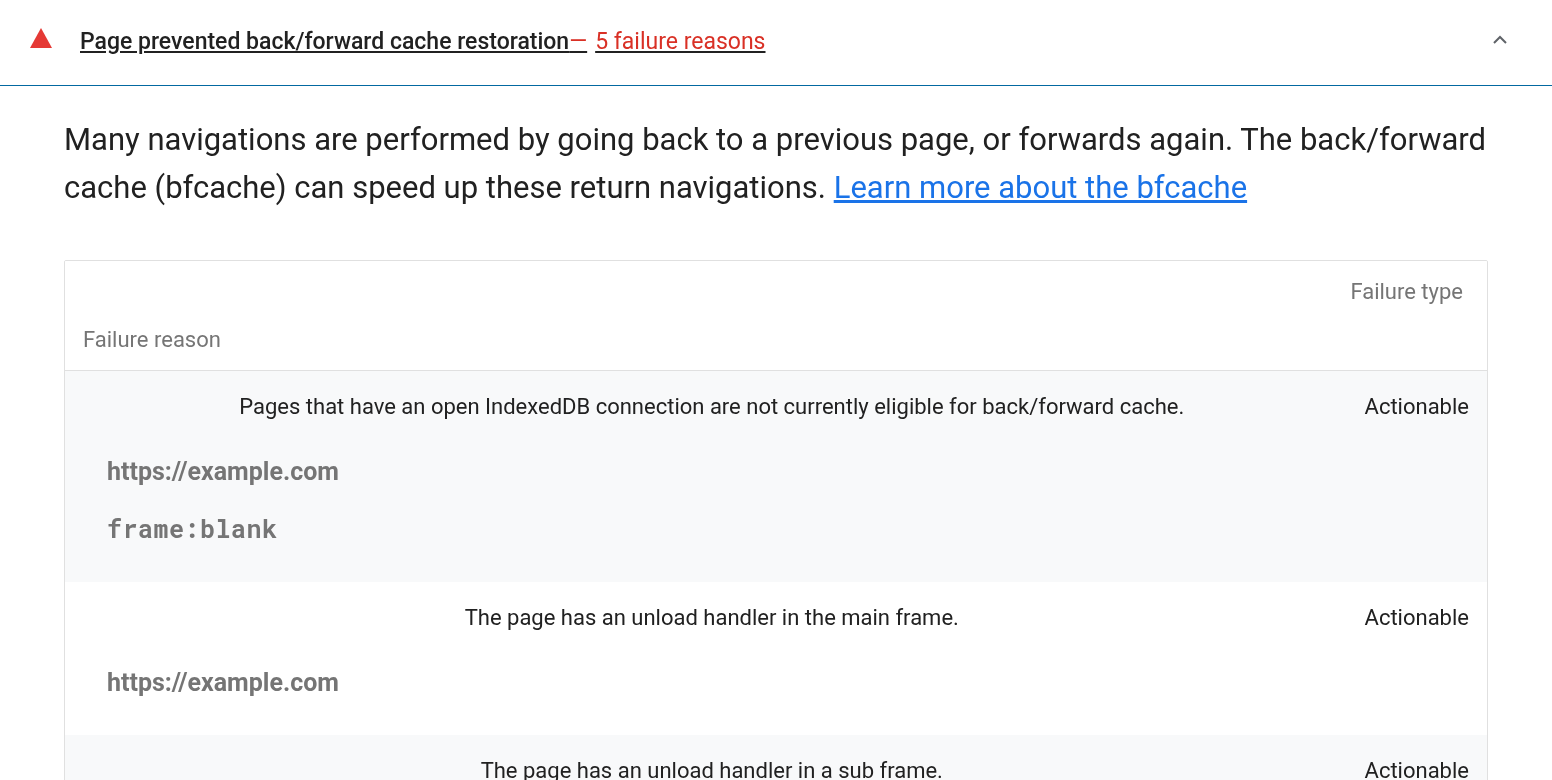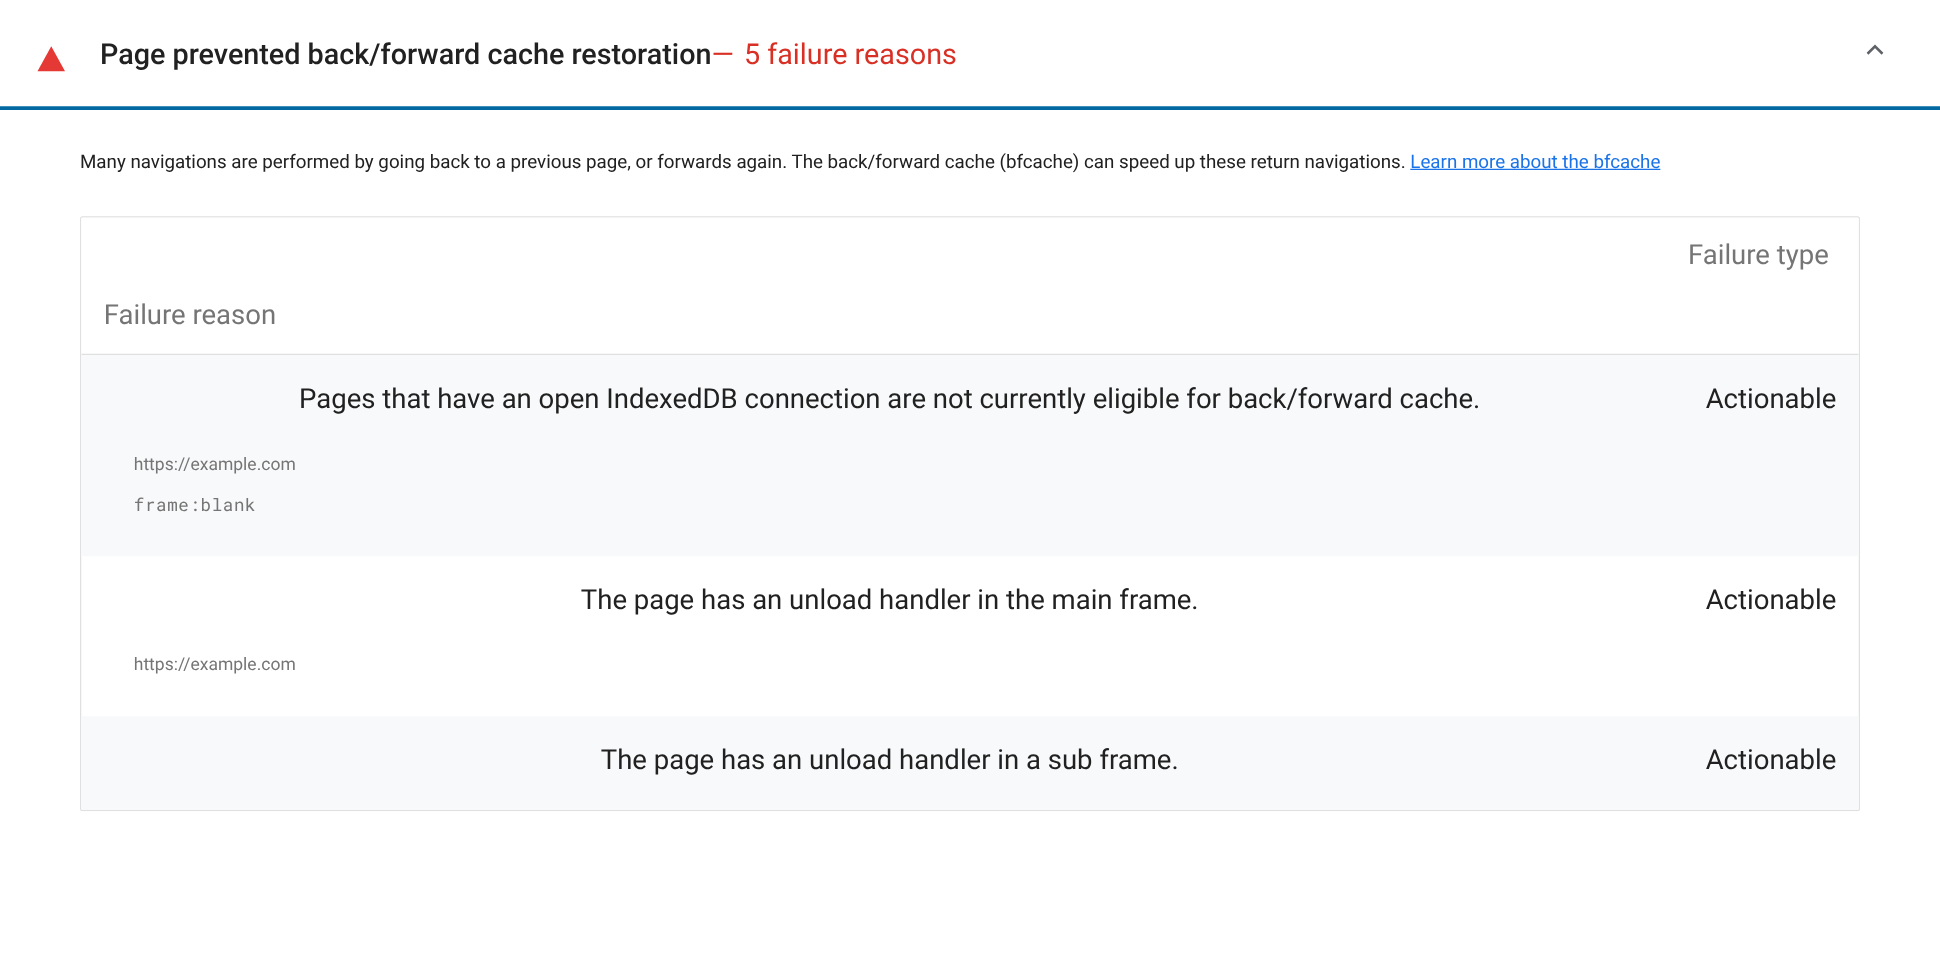--- a/index.html
+++ b/index.html
@@ -9,23 +9,24 @@
     }
     body {
       font-family: Roboto, -apple-system, BlinkMacSystemFont, "Segoe UI", Helvetica, Arial, sans-serif;
       font-size: 20px;
       color: #212121;
       background: #fff;
       width: 1552px;
     }
     .header {
       display: flex;
-      align-items: flex-end;
+      align-items: flex-start;
       padding: 28px 30px 28px 30px;
-      border-bottom: 3px solid #0369a1;
+      border-bottom: 1px solid #0369a1;
+      text-decoration: underline;
     }
     .triangle-icon {
       width: 0;
       height: 0;
       border-left: 11px solid transparent;
       border-right: 11px solid transparent;
       border-bottom: 20px solid #e53935;
       margin-right: 28px;
       flex-shrink: 0;
     }
@@ -53,24 +54,24 @@
       width: 24px;
       height: 24px;
       stroke: #5f6368;
       stroke-width: 2;
       fill: none;
     }
     .body {
       padding: 30px 64px 0 64px;
     }
     .description {
-      font-size: 15px;
+      font-size: 31px;
       line-height: 1.55;
       color: #212121;
-      margin-bottom: 32px;
+      margin-bottom: 48px;
     }
     .description a {
       color: #1a73e8;
       text-decoration: underline;
     }
     .table {
       border: 1px solid #e0e0e0;
       border-radius: 2px;
       overflow: hidden;
     }
@@ -113,24 +114,25 @@
       font-size: 22px;
       color: #212121;
       padding-left: 24px;
       white-space: nowrap;
     }
     .url-list {
       margin-top: 20px;
       padding-left: 24px;
     }
     .url-item {
-      font-size: 14px;
+      font-size: 25px;
       color: #757575;
       line-height: 2.3;
       font-family: Roboto, -apple-system, sans-serif;
+      font-weight: bold;
     }
     .url-item.mono {
       font-family: "Roboto Mono", Menlo, Consolas, monospace;
       letter-spacing: 0.5px;
     }
   </style>
 </head>
 <body>
 
 <div class="header">

